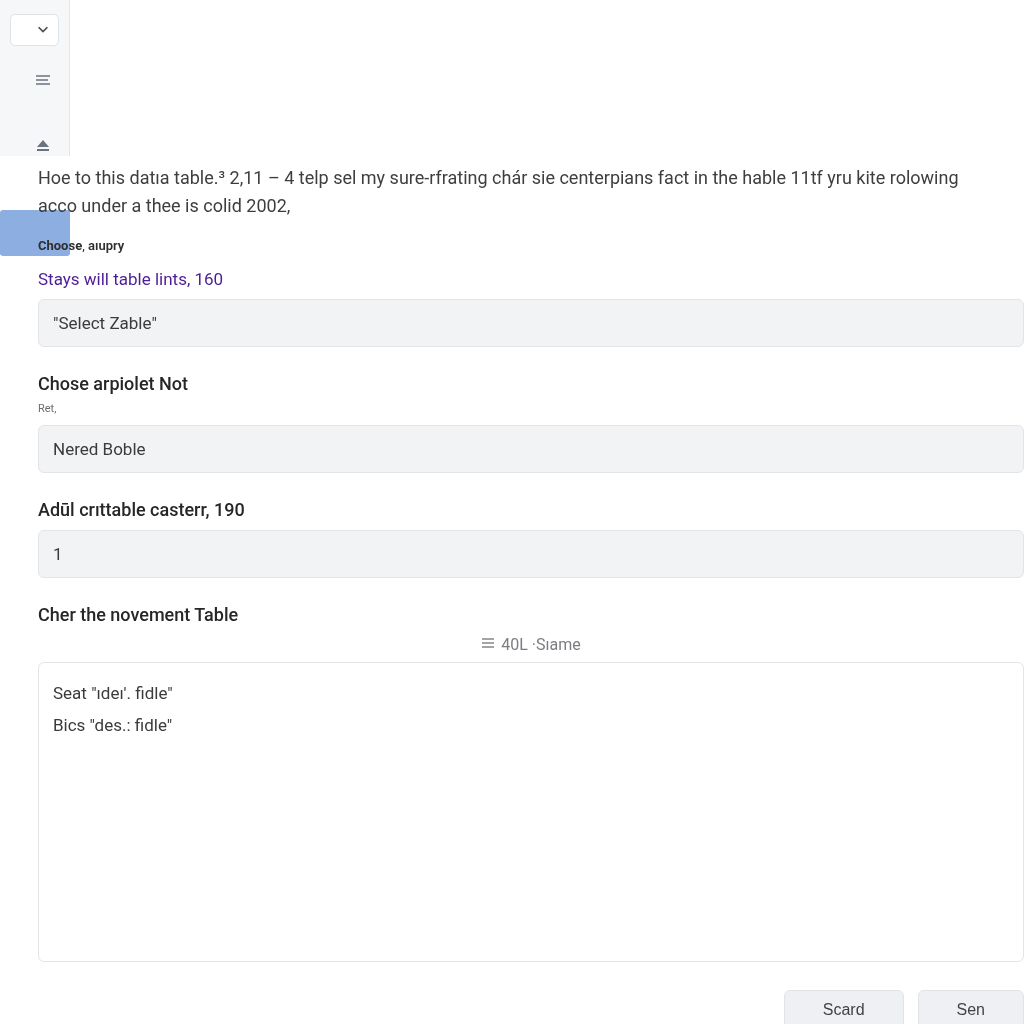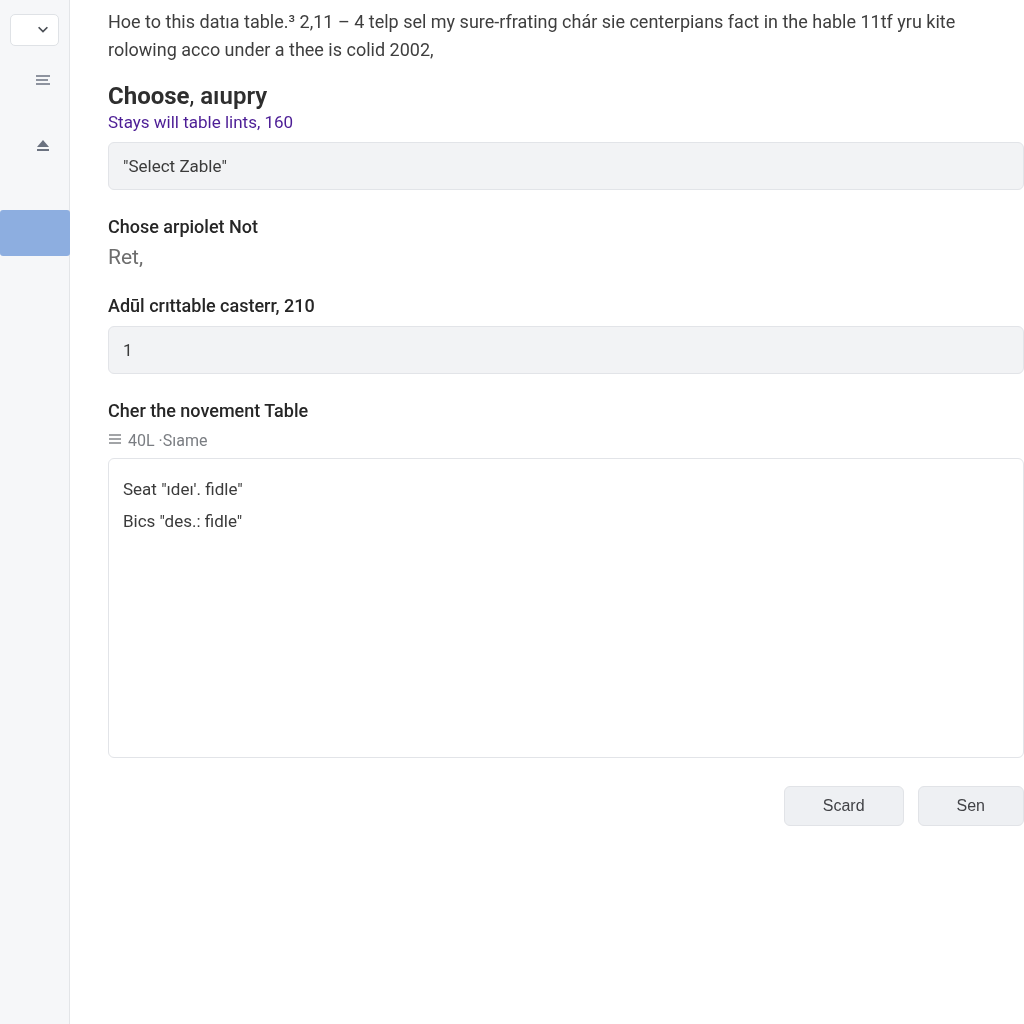--- a/index.html
+++ b/index.html
@@ -8,20 +8,21 @@
     font-family: -apple-system, BlinkMacSystemFont, "Segoe UI", Roboto, "Helvetica Neue", Arial, sans-serif;
     font-size: 16px;
     color: #2e2e2e;
     background: #fff;
   }
   .app {
     display: flex;
     width: 1024px;
     height: 1024px;
     overflow: hidden;
+    flex-direction: column;
   }
   
   .sidebar {
     width: 70px;
     flex-shrink: 0;
     background: #f6f7f9;
     border-right: 1px solid #e3e5e8;
     position: relative;
   }
   .sidebar-top {
@@ -74,41 +75,41 @@
     position: relative;
   }
   .intro {
     font-size: 18px;
     color: #3e3e3e;
     line-height: 1.55;
     margin-bottom: 18px;
     max-width: 960px;
   }
   .section-head {
-    font-size: 24px;
-    margin-bottom: 2px;
+    font-size: 13px;
+    margin-bottom: 16px;
   }
   .section-head .bold { font-weight: 700; }
   .section-head .semi { font-weight: 600; }
   .hint {
     font-size: 17px;
     color: #4c1d95;
     margin-bottom: 10px;
   }
   .field {
     margin-bottom: 26px;
   }
   .label {
     font-size: 18px;
     font-weight: 500;
     color: #262626;
     margin-bottom: 10px;
   }
   .sublabel {
-    font-size: 21px;
+    font-size: 11px;
     color: #6d6d6d;
     margin-bottom: 10px;
     margin-top: -2px;
   }
   .input, .input-tall {
     width: 100%;
     min-height: 48px;
     background: #f2f3f5;
     border: 1px solid #e2e4e8;
     border-radius: 6px;
@@ -131,20 +132,21 @@
     line-height: 1.9;
     white-space: pre-wrap;
   }
   .meta-row {
     display: flex;
     align-items: center;
     gap: 6px;
     color: #7a7d82;
     font-size: 16px;
     margin-bottom: 8px;
+    justify-content: center;
   }
   .meta-row svg { width: 14px; height: 14px; }
   
   .footer {
     display: flex;
     justify-content: flex-end;
     gap: 14px;
     padding: 14px 0 0 0;
   }
   .btn {
@@ -200,27 +202,30 @@
       </div>
       <div class="hint">Stays will table lints, 160</div>
       <div class="input quoted">
         <span>"Select Zable"</span>
       </div>
     </div>
 
     <div class="field">
       <div class="label">Chose arpiolet Not</div>
       <div class="sublabel">Ret,</div>
-    </div>
-
-    <div class="field">
-    </div>
-
-    <div class="field">
-      <div class="label">Adūl crıttable casterr, 210</div>
+      <div class="input">
+        <span>Nered Boble</span>
+      </div>
+    </div>
+
+    <div class="field">
+    </div>
+
+    <div class="field">
+      <div class="label">Adūl crıttable casterr, 190</div>
       <div class="input">
         <span>1</span>
       </div>
     </div>
 
     <div class="field" style="margin-bottom:14px;">
       <div class="label">Cher the novement Table</div>
       <div class="meta-row">
         <span>
           <svg viewBox="0 0 14 14" fill="none" stroke="currentColor" stroke-width="1.4">

